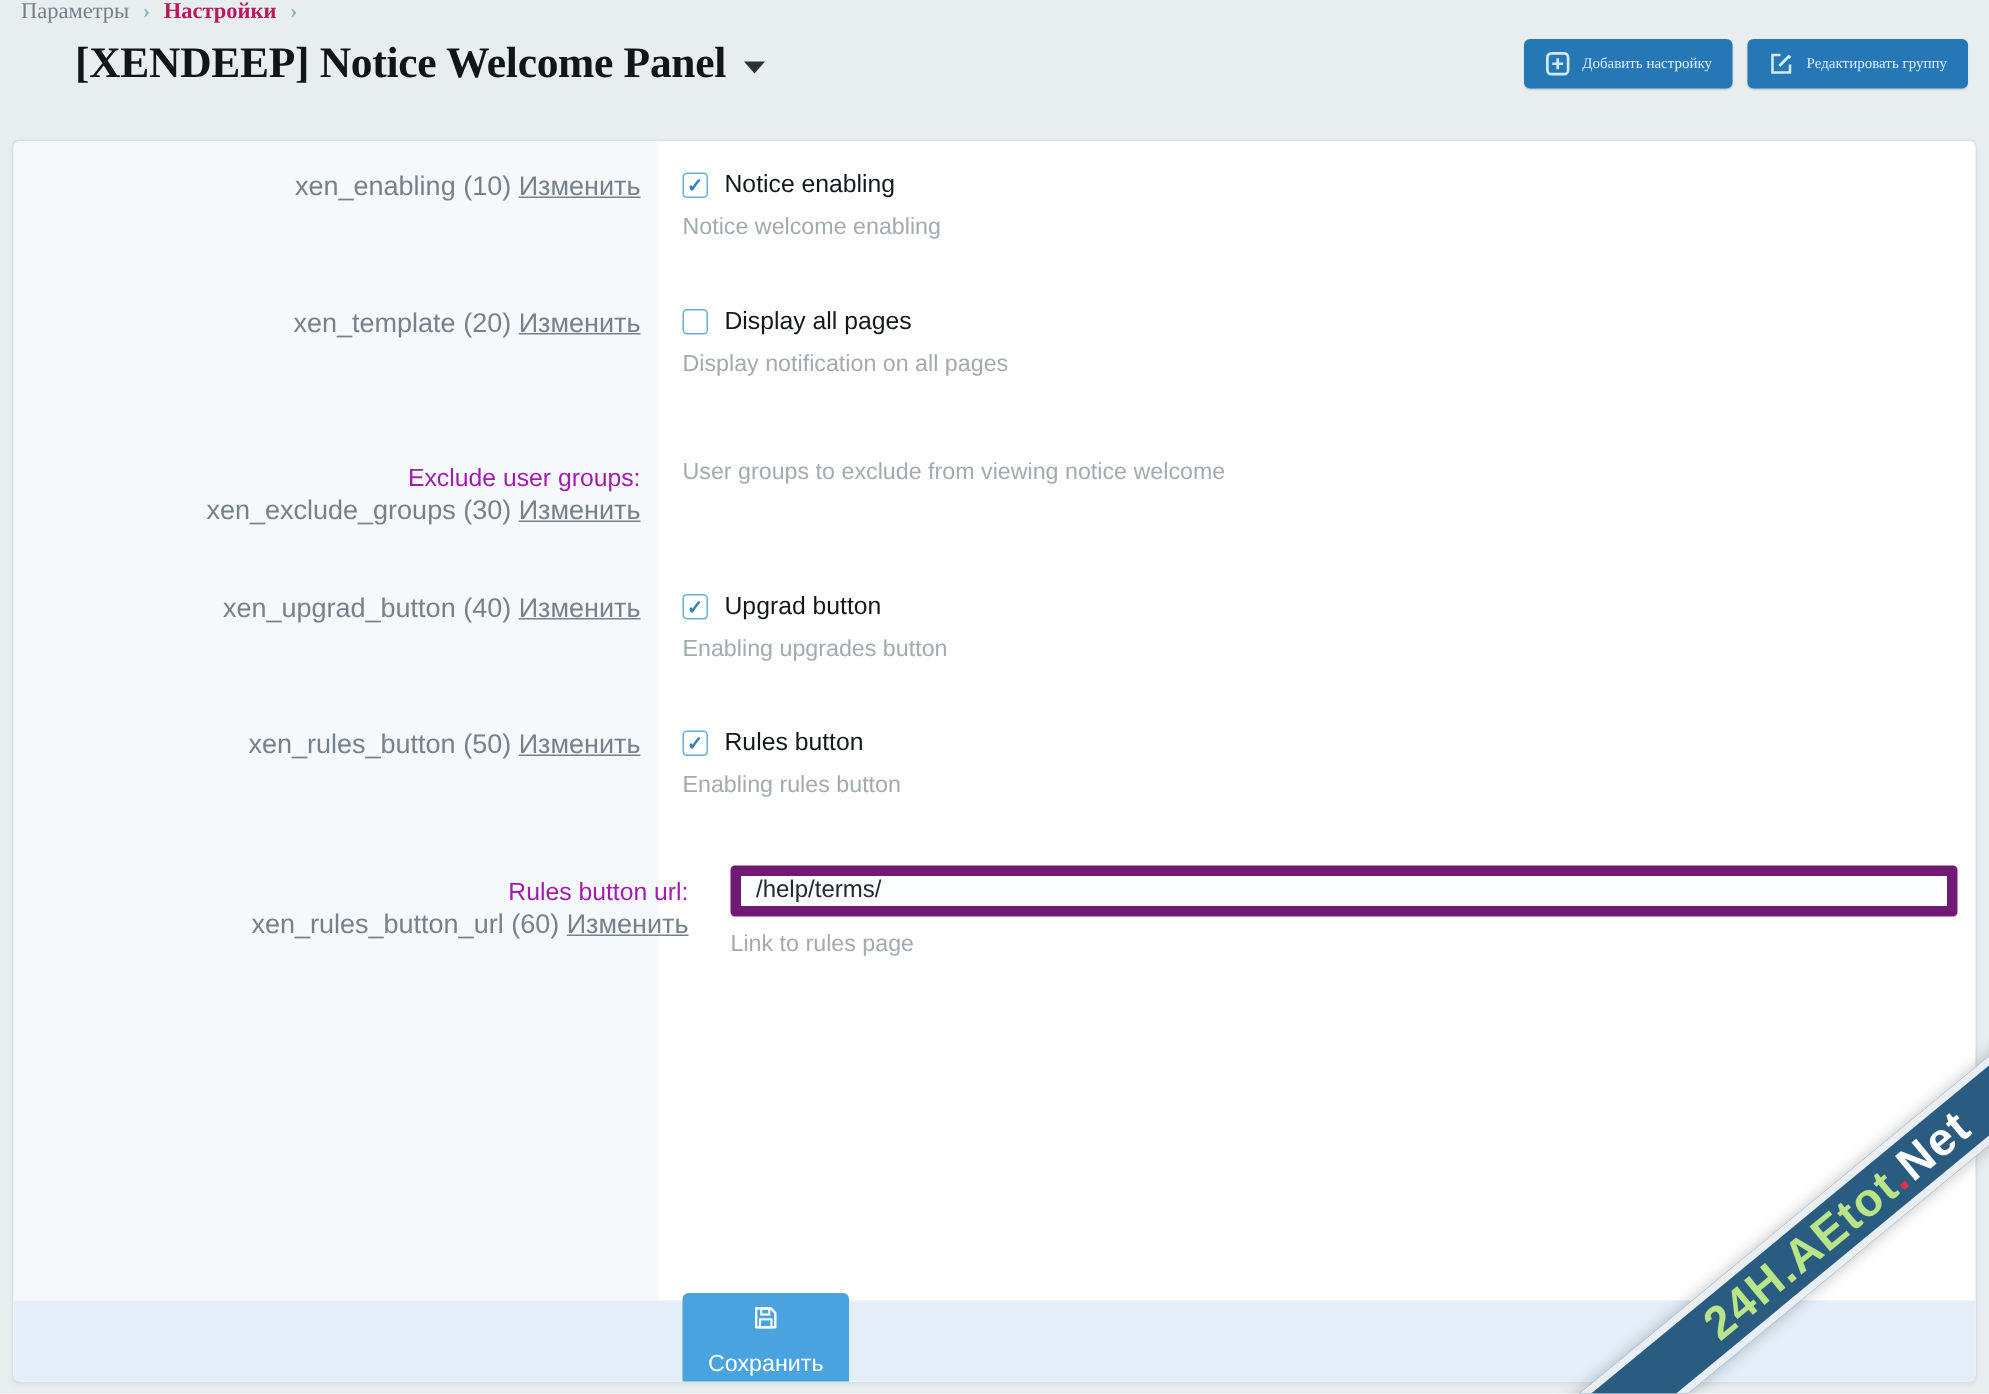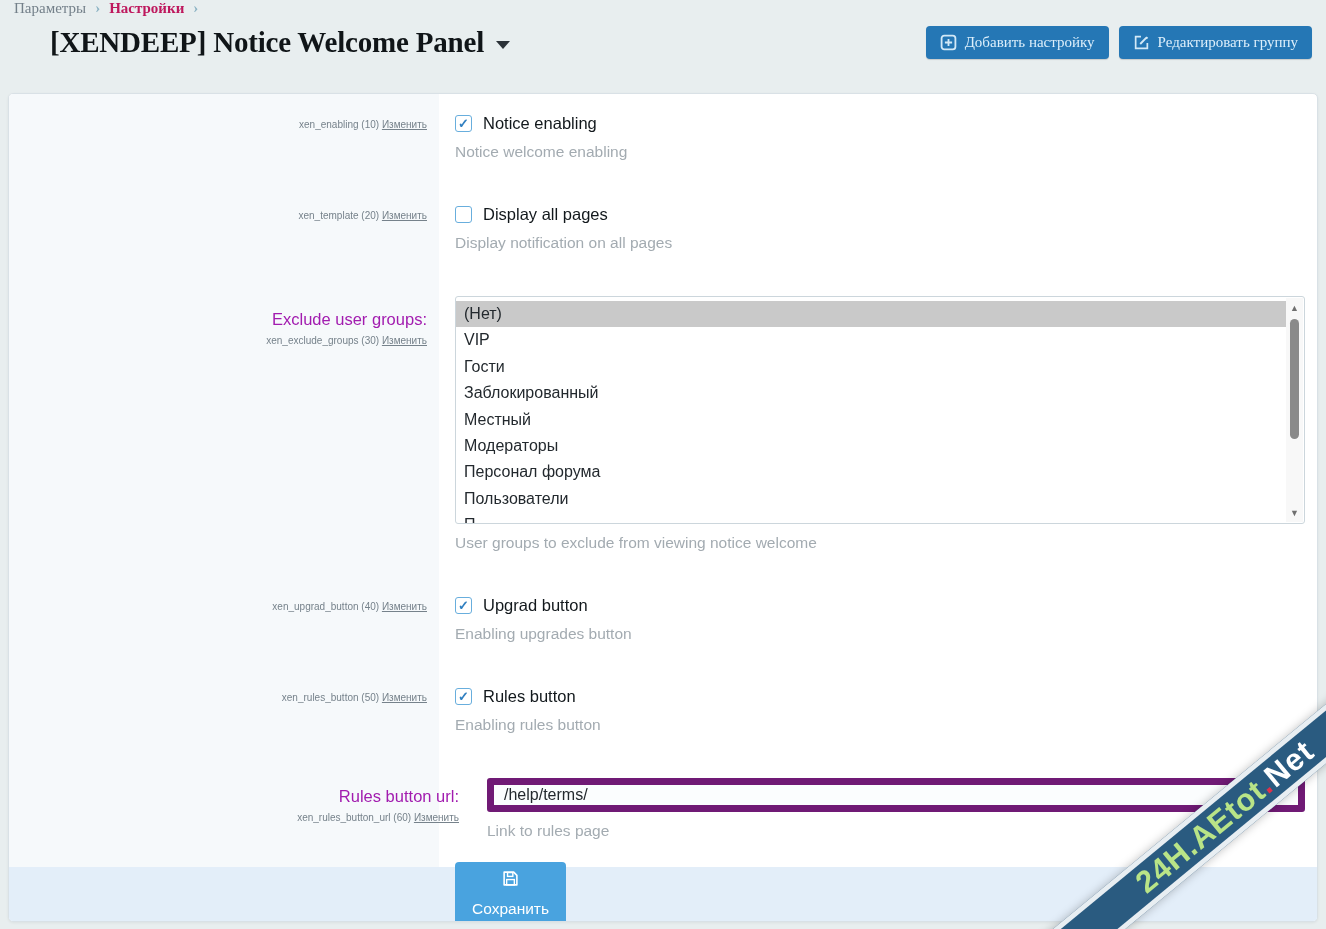--- a/index.html
+++ b/index.html
@@ -17,37 +17,37 @@
   .breadcrumb .crumb { cursor:pointer; }
   .breadcrumb .crumb.current { font-weight:bold; color:#be185d; }
   .breadcrumb .sep { color:#8cb3c4; font-size:15px; font-weight:bold; }
   .title-row { display:flex; justify-content:space-between; align-items:center; margin-top:9px; }
   .page-title { font-size:29px; font-weight:bold; color:#101518; letter-spacing:-0.2px; display:flex; align-items:center; cursor:pointer;margin-left:36px; }
   .caret-down { width:0; height:0; border-left:7px solid transparent; border-right:7px solid transparent;
     border-top:8px solid #2b3238; margin-left:12px; margin-top:4px; }
   .hdr-buttons { display:flex; gap:10px; }
   .btn-primary {
     background:#2577b5; color:#ddeffb; border:none; border-radius:4px;
-    font-size:15px; font-family:inherit; padding:8px 14px; display:flex; align-items:center; gap:8px; cursor:pointer;
+    font-size:10px; font-family:inherit; padding:8px 14px; display:flex; align-items:center; gap:8px; cursor:pointer;
     box-shadow:0 1px 1px rgba(0,0,0,.15);
   }
   .btn-primary svg { display:block; }
 
   
   .panel {
     position:absolute; left:8px; right:8px; top:93px; height:829px;
     background:#ffffff; border:1px solid #d9e1e6; border-radius:5px;
     box-shadow:0 1px 3px rgba(0,0,0,.06); overflow:hidden;
   }
   .left-col-bg { position:absolute; left:0; top:0; bottom:54px; width:430px; background:#f6f9fb; }
   .form { position:relative; padding-top:20px; }
   .row { display:flex; margin-bottom:44px; }
   .row .left { width:430px; flex:0 0 430px; padding-right:12px; text-align:right; }
   .row .right { flex:1; padding-left:16px; padding-right:12px; }
-  .opt-name { font-size:10px; color:#76828b; line-height:21px; }
+  .opt-name { font-size:18px; color:#76828b; line-height:21px; }
   .opt-title { font-size:16.5px; color:#a21caf; line-height:22px; }
   .edit-link { color:#76828b; text-decoration:underline; cursor:pointer; }
 
   .ctrl-line { display:flex; align-items:center; gap:11px; }
   .checkbox {
     width:17px; height:17px; border:1px solid #68aedd; border-radius:3px; background:#fff;
     display:flex; align-items:center; justify-content:center; cursor:pointer;
     font-size:13px; font-weight:bold; color:#3180c1; line-height:1;
   }
   .checkbox .mark { display:none; margin-top:-1px; }
@@ -188,38 +188,20 @@
 
     <div class="row">
       <div class="left" style="padding-top:12px;">
         <div class="opt-title">Exclude user groups:</div>
         <span class="opt-name">
           <span>xen_exclude_groups (30)</span>
           <span class="edit-link">Изменить</span>
         </span>
       </div>
       <div class="right">
-        <div class="multi-select">
-          <ul>
-              <li class="selected">(Нет)</li>
-              <li>VIP</li>
-              <li>Гости</li>
-              <li>Заблокированный</li>
-              <li>Местный</li>
-              <li>Модераторы</li>
-              <li>Персонал форума</li>
-              <li>Пользователи</li>
-              <li>П</li>
-            </ul>
-          <div class="scrollbar">
-            <span class="scroll-arrow up">▲</span>
-            <span class="scroll-thumb"></span>
-            <span class="scroll-arrow down">▼</span>
-          </div>
-        </div>
         <div class="description">User groups to exclude from viewing notice welcome</div>
       </div>
     </div>
 
     <div class="row">
       <div class="left">
         <span class="opt-name">
           <span>xen_upgrad_button (40)</span>
           <span class="edit-link">Изменить</span>
         </span>

